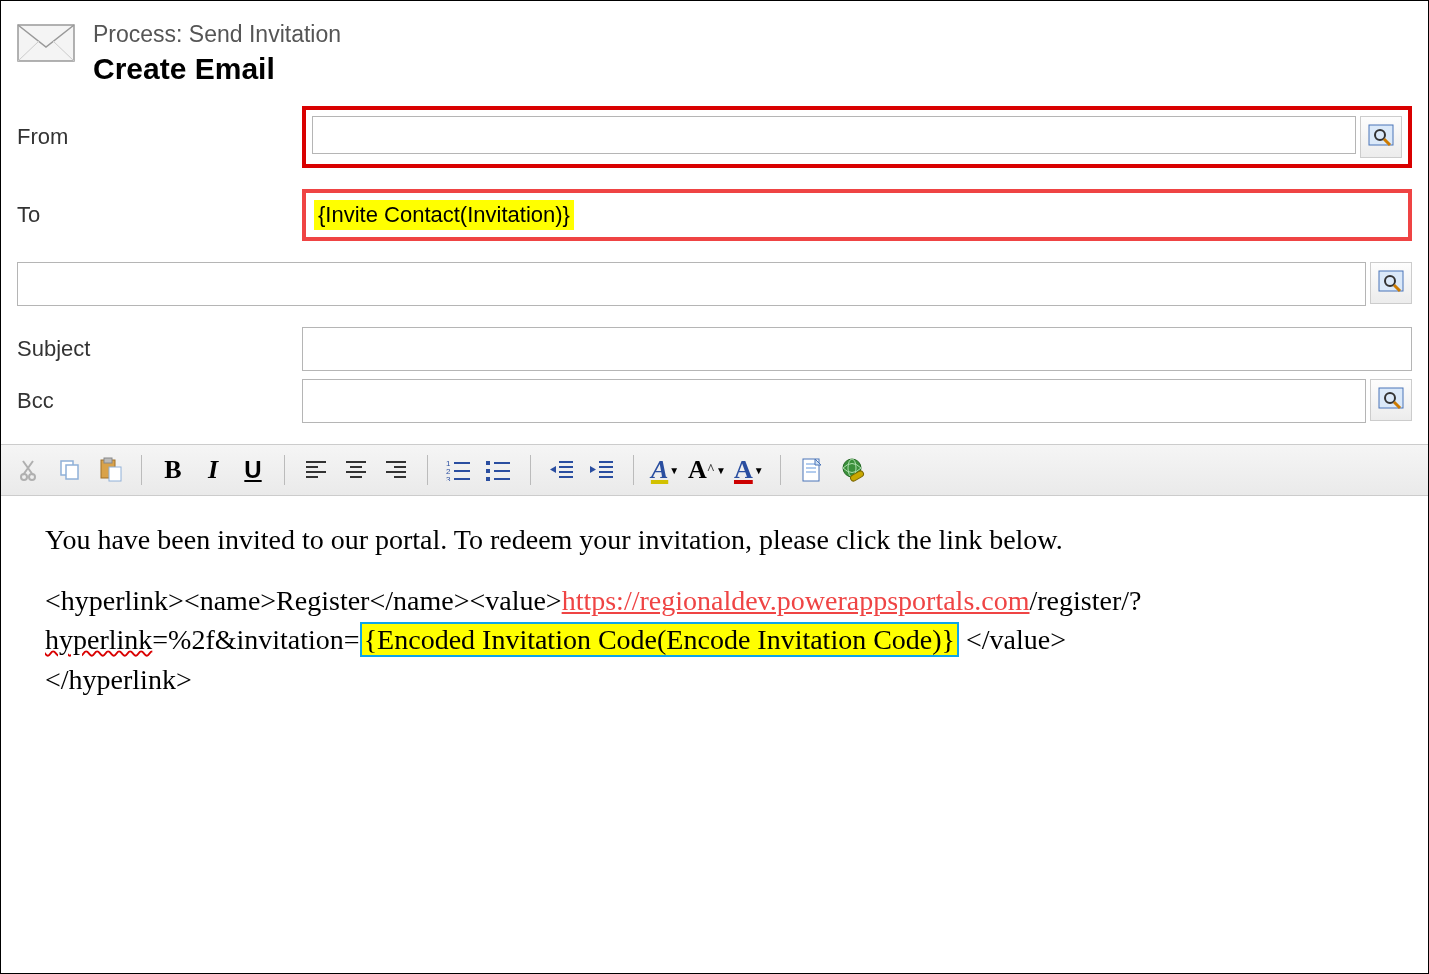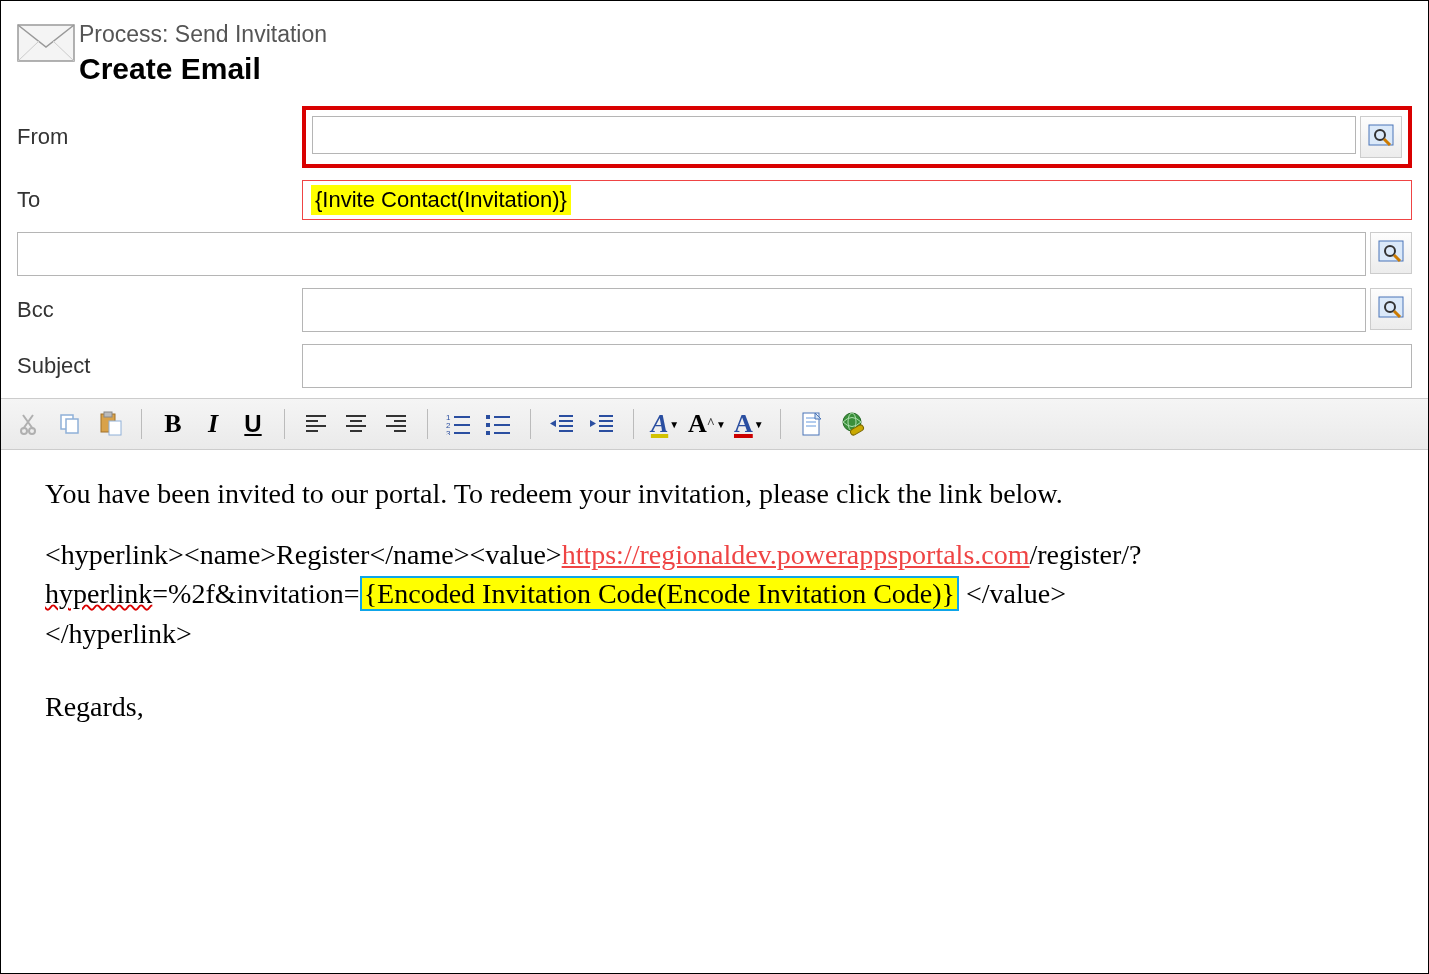--- a/index.html
+++ b/index.html
@@ -11,21 +11,21 @@
   border: 1px solid #000;
   width: 1429px;
   height: 974px;
   overflow: hidden;
 }
 
 .header-section {
   display: flex;
   align-items: flex-start;
   padding: 20px 16px 10px 16px;
-  gap: 4px;
+  gap: 18px;
 }
 .envelope-icon svg { display: block; }
 
 .process-line {
   color: #555;
   font-size: 23px;
   font-weight: 400;
   margin-bottom: 4px;
 }
 .page-title {
@@ -33,21 +33,21 @@
   font-weight: 700;
   color: #000;
 }
 
 .fields-area {
   padding: 10px 16px 0 16px;
 }
 .field-row {
   display: flex;
   align-items: center;
-  margin-bottom: 12px;
+  margin-bottom: 21px;
 }
 .field-label {
   width: 285px;
   font-size: 22px;
   color: #333;
 }
 .field-input-wrap {
   flex: 1;
   display: flex;
   align-items: stretch;
@@ -79,23 +79,23 @@
   display: flex;
   align-items: center;
   justify-content: center;
   cursor: pointer;
   padding: 0;
 }
 .lookup-btn svg { display:block; }
 
 .to-value-box {
   flex: 1;
-  border: 1px solid #ef4444;
+  border: 4px solid #ef4444;
   background: #fff;
-  height: 40px;
+  height: 52px;
   padding: 6px 8px;
   display: flex;
   align-items: center;
 }
 .yellow-chip {
   background: #ffff00;
   color: #000;
   font-size: 22px;
   padding: 2px 4px;
 }
@@ -215,40 +215,40 @@
       <button class="lookup-btn">
         <svg width="26" height="26" viewBox="0 0 26 26">
           <rect x="1" y="1" width="24" height="20" fill="#dbe9f9" stroke="#4a74b8"></rect>
           <circle cx="12" cy="11" r="5" fill="none" stroke="#333" stroke-width="2"></circle>
           <line x1="16" y1="15" x2="22" y2="21" stroke="#cc7a00" stroke-width="3"></line>
         </svg>
       </button>
     </div>
   </div>
 
+  <div class="field-row" style="margin-bottom:8px;">
+    <div class="field-label">Subject</div>
+    <div class="field-input-wrap">
+      <input class="field-input" value="" style="">
+    </div>
+  </div>
+
   <div class="field-row">
     <div class="field-label">Bcc</div>
     <div class="field-input-wrap">
       <input class="field-input" value="" style="">
       <button class="lookup-btn">
         <svg width="26" height="26" viewBox="0 0 26 26">
           <rect x="1" y="1" width="24" height="20" fill="#dbe9f9" stroke="#4a74b8"></rect>
           <circle cx="12" cy="11" r="5" fill="none" stroke="#333" stroke-width="2"></circle>
           <line x1="16" y1="15" x2="22" y2="21" stroke="#cc7a00" stroke-width="3"></line>
         </svg>
       </button>
     </div>
   </div>
-
-  <div class="field-row" style="margin-bottom:8px;">
-    <div class="field-label">Subject</div>
-    <div class="field-input-wrap">
-      <input class="field-input" value="" style="">
-    </div>
-  </div>
 </div>
 
 <div class="rte-toolbar">
   <button class="tb-btn" title="Cut">
     <svg width="22" height="22" viewBox="0 0 22 22">
         <path d="M4 2 L14 16 M14 2 L4 16" stroke="#b0b0b0" stroke-width="2"></path>
         <circle cx="5" cy="18" r="3" fill="none" stroke="#b0b0b0" stroke-width="2"></circle>
         <circle cx="13" cy="18" r="3" fill="none" stroke="#b0b0b0" stroke-width="2"></circle>
       </svg>
   </button>
@@ -370,15 +370,14 @@
 
 <div class="editor-body">
   <p>You have been invited to our portal. To redeem your invitation, please click the link below.</p>
   <p style="height:6px;"></p>
   <p>
     <span>&lt;hyperlink&gt;&lt;name&gt;Register&lt;/name&gt;&lt;value&gt;</span><span class="hyperlink-blue">https://regionaldev.powerappsportals.com</span><span>/register/?</span><br>
     <span class="spellred">hyperlink</span><span>=%2f&amp;invitation=</span><span class="chip-boxed">{Encoded Invitation Code(Encode Invitation Code)}</span><span> &lt;/value&gt;</span><br>
     <span>&lt;/hyperlink&gt;</span>
   </p>
   <p style="height:18px;"></p>
-  <p>Regards,</p>
   <p style="height:18px;"></p>
 </div>
 
 </body></html>

